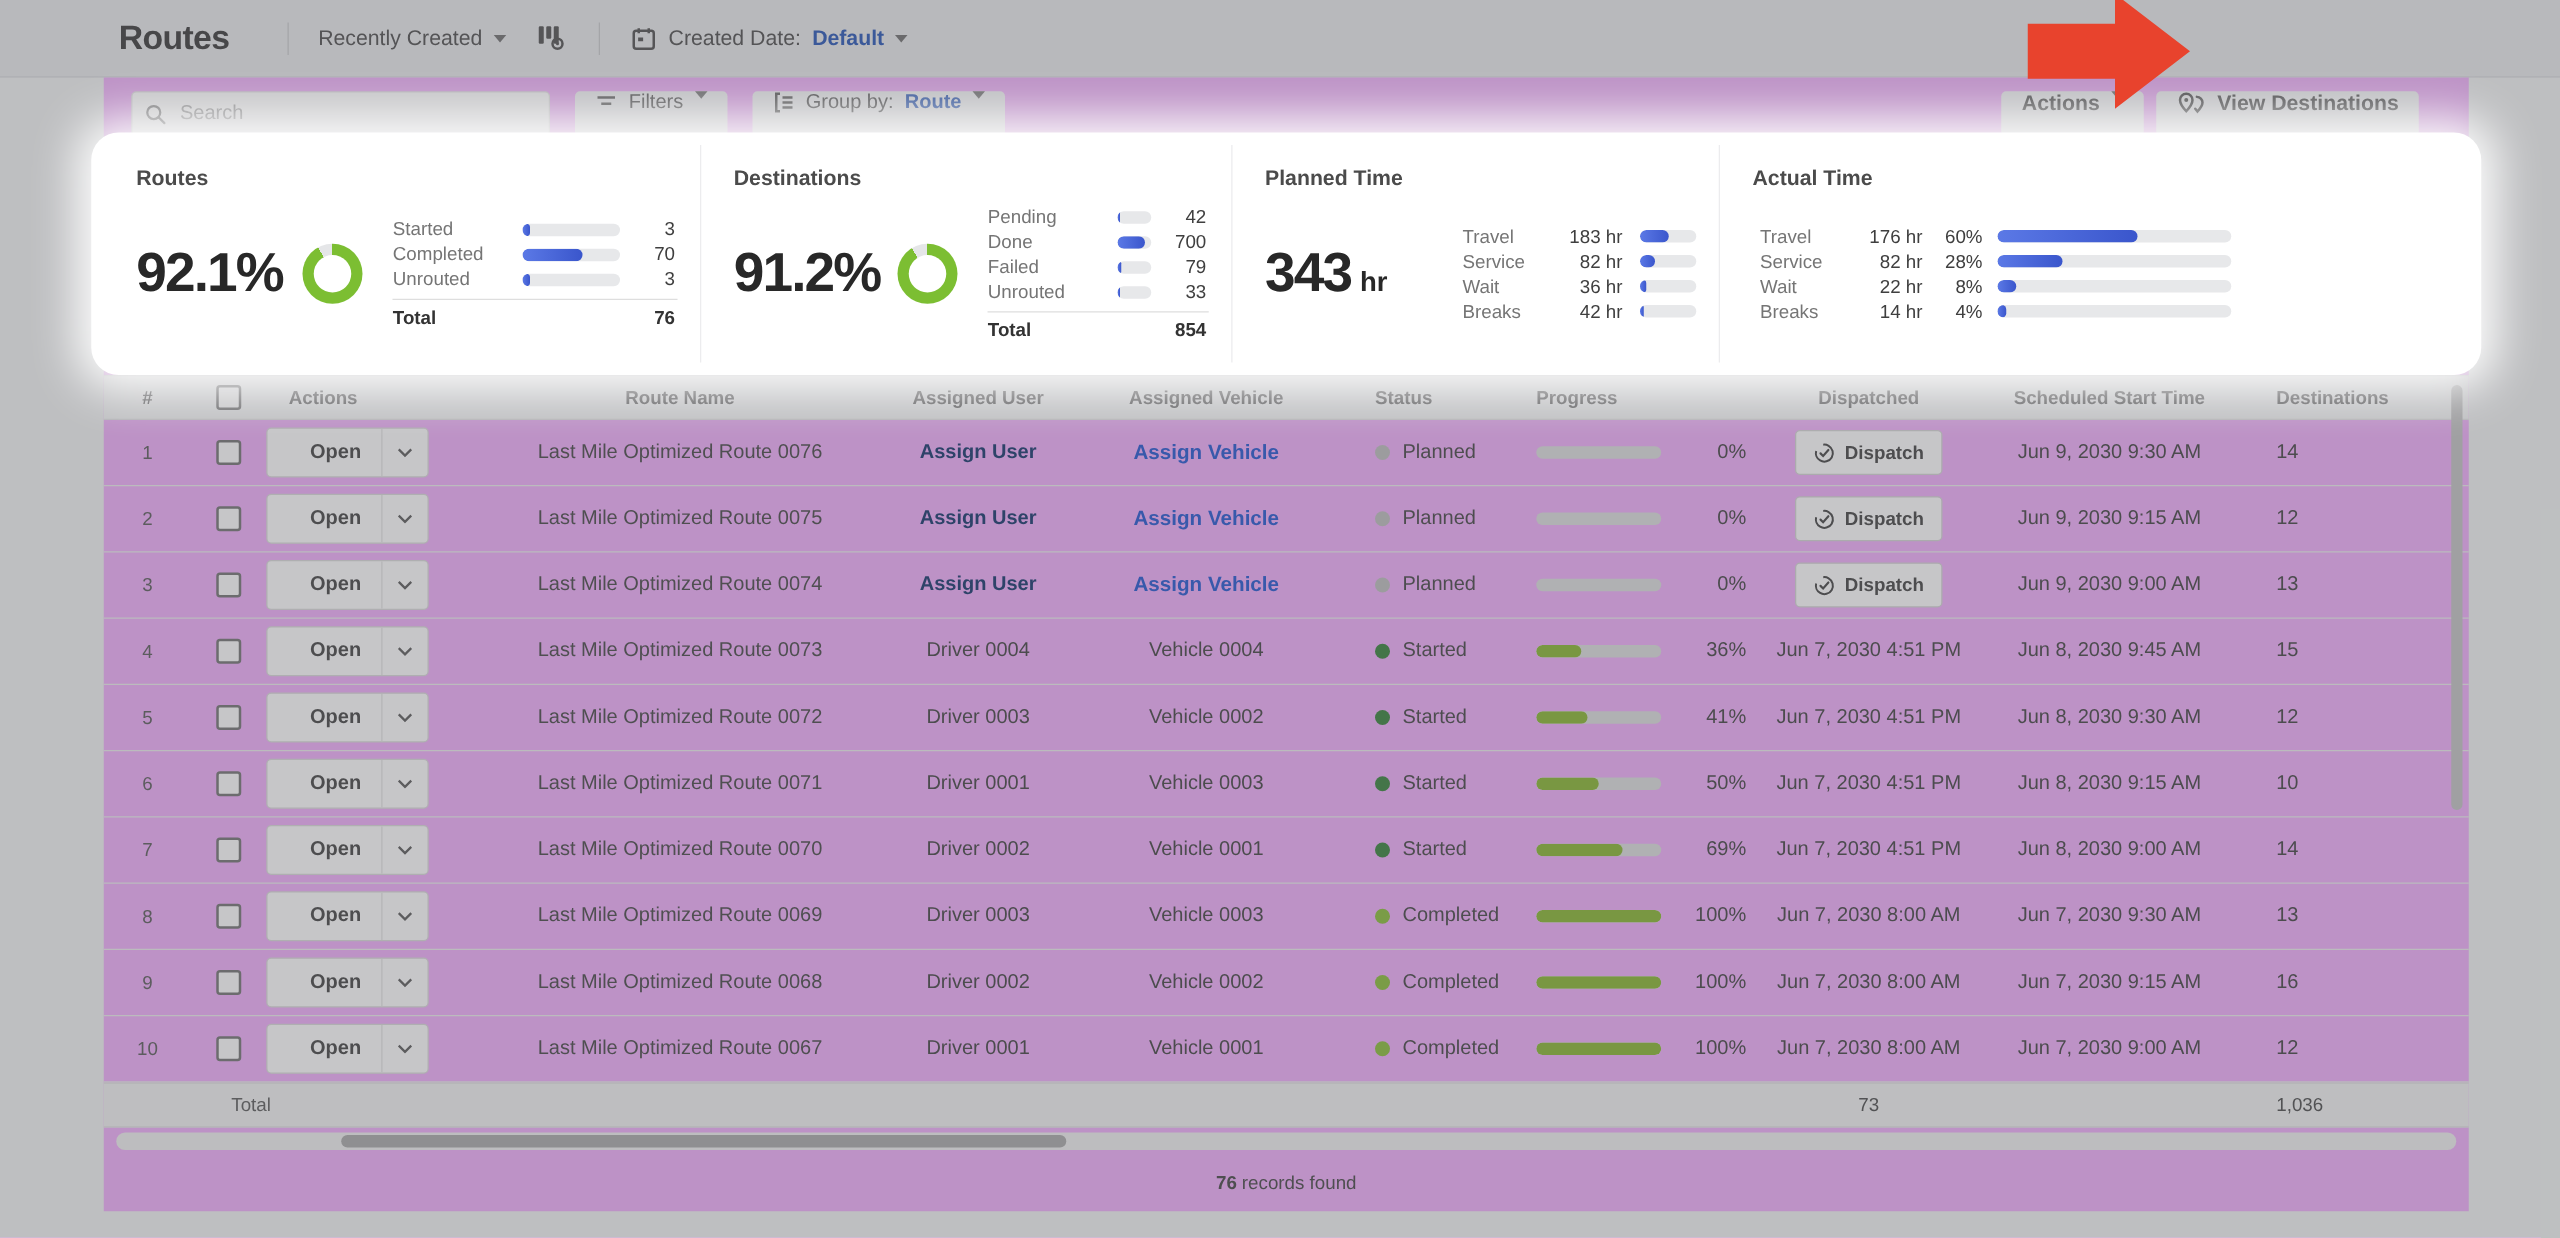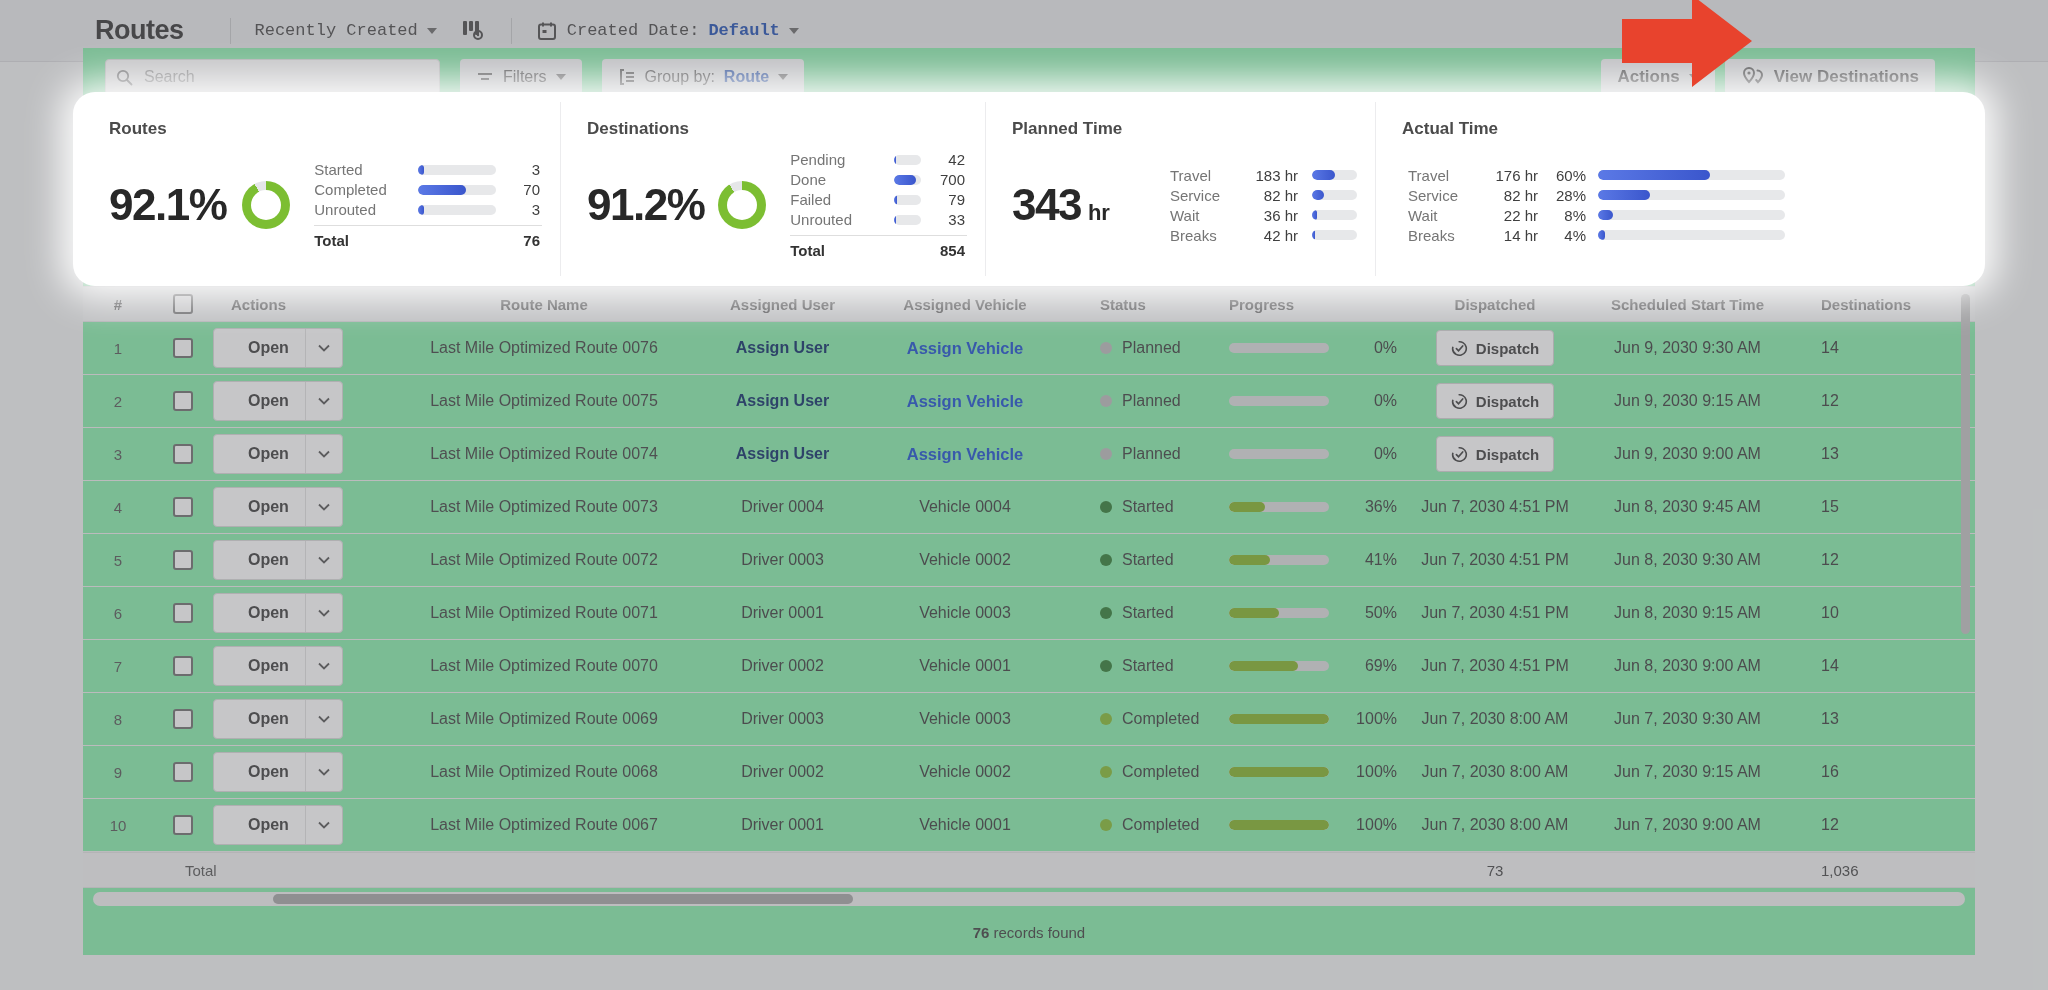--- a/index.html
+++ b/index.html
@@ -4,41 +4,41 @@
 <style>
   html,body{margin:0;padding:0;}
   body{width:2048px;height:990px;position:relative;overflow:hidden;
        background:#f3f4f4;font-family:"Liberation Sans",sans-serif;color:#3c3c3c;}
   
   .topbar{height:62px;background:#e9eaec;border-bottom:1px solid #d8d9db;
           display:flex;align-items:center;padding:0 40px 0 95px;box-sizing:border-box;}
   .topbar h1{font-size:27px;font-weight:700;color:#333;margin:0 24px 0 0;letter-spacing:-0.5px;}
   .vdiv{width:1px;height:26px;background:#c9cacc;margin:0 22px;}
   .ghost-dd{display:flex;align-items:center;gap:9px;background:none;border:none;
-            font-family:Liberation Mono, monospace;font-size:17px;color:#474747;cursor:pointer;padding:4px 2px;}
+            font-family:Liberation Sans, sans-serif;font-size:17px;color:#474747;cursor:pointer;padding:4px 2px;}
   .caret{width:0;height:0;border-left:5px solid transparent;border-right:5px solid transparent;
          border-top:6px solid #6b6b6b;display:inline-block;}
   .blue{color:#2050b4;font-weight:700;}
   .icon-btn{background:none;border:none;padding:4px;margin-left:16px;cursor:pointer;}
   .top-right{margin-left:auto;display:flex;align-items:center;}
   .sliders{margin-right:96px;opacity:.9;}
   .gauge-btn{position:relative;z-index:60;width:46px;height:46px;border:none;border-radius:10px;
              background:#fff;box-shadow:0 1px 4px rgba(0,0,0,.18);display:flex;align-items:center;
              justify-content:center;cursor:pointer;margin-right:12px;}
   .primary{height:42px;padding:0 24px;border:none;border-radius:4px;background:var(--green,#6fb11c);
            color:#fff;font-family:inherit;font-size:17px;font-weight:700;cursor:pointer;}
   
-  .card{position:absolute;left:83px;top:48px;width:1892px;height:907px;background:#86efac;box-sizing:border-box;}
+  .card{position:absolute;left:83px;top:62px;width:1892px;height:907px;background:#f0abfc;box-sizing:border-box;}
   .toolbar{height:50px;display:flex;align-items:center;padding:8px 40px 0 22px;box-sizing:border-box;gap:20px;}
   .search{position:relative;display:block;}
   .search svg{position:absolute;left:11px;top:10px;}
   .search input{width:335px;height:36px;box-sizing:border-box;border:1px solid #e2e2e2;border-radius:4px;
                 padding:0 10px 0 38px;font-family:inherit;font-size:16px;color:#444;background:#fff;outline:none;}
   .search input::placeholder{color:#9a9a9a;}
-  .tool-btn{display:flex;align-items:center;gap:9px;height:36px;padding:0 16px;border:none;border-radius:4px;
+  .tool-btn{display:flex;align-items:flex-start;gap:9px;height:36px;padding:0 16px;border:none;border-radius:4px;
             background:#f3f4f5;font-family:inherit;font-size:16px;color:#474747;cursor:pointer;}
   .tool-btn b{font-weight:700;}
   .toolbar-right{margin-left:auto;display:flex;align-items:center;gap:10px;}
   .tool-btn.plain{font-weight:700;color:#3f3f3f;font-size:17px;}
   
   .stats{position:relative;z-index:60;margin:4px 0 10px;height:174px;background:#fff;border-radius:12px;
          box-shadow:0 0 0 10px #ffffff,0 0 36px 22px rgba(255,255,255,.95);
          display:flex;box-sizing:border-box;}
   .stat-sec{position:relative;box-sizing:border-box;padding:44px 18px 12px 26px;display:flex;align-items:center;}
   .stat-sec+.stat-sec{border-left:1px solid #ececee;}

